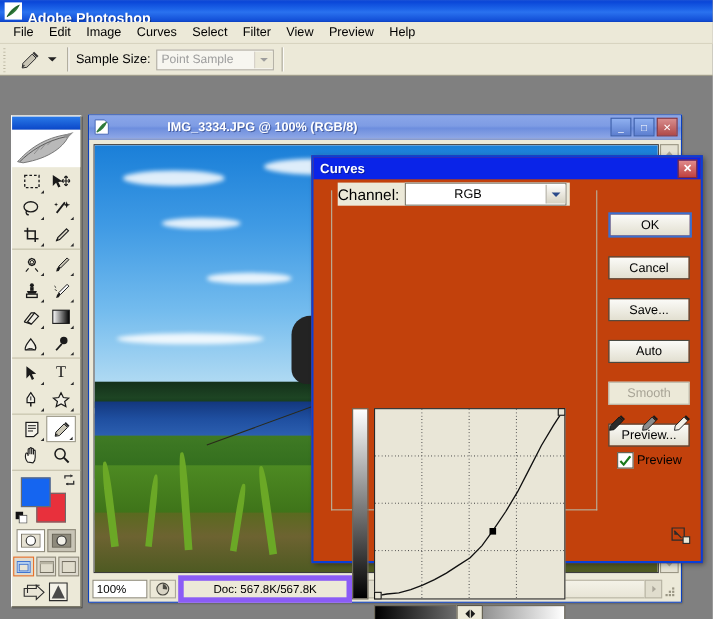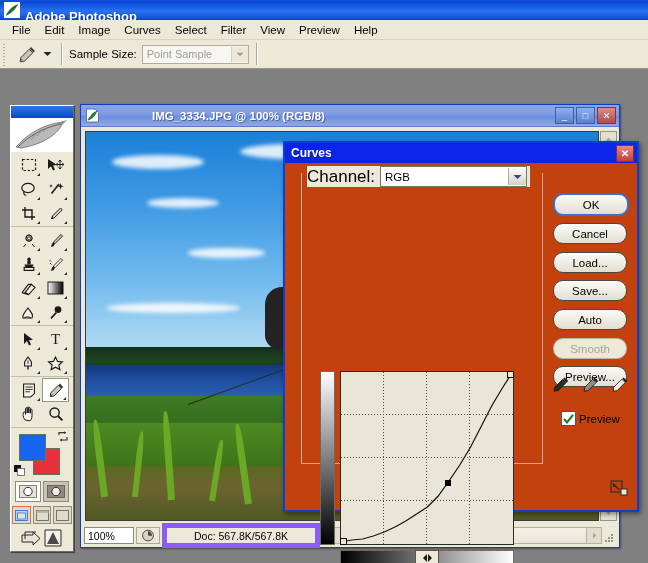--- a/index.html
+++ b/index.html
@@ -157,23 +157,23 @@
   #cv-title{color:#fff;font-weight:bold;font-size:12px;padding-left:6px;flex:1;text-shadow:1px 1px 0 rgba(0,0,0,.3);}
   #cv-close{width:16px;height:15px;margin-right:3px;border:1px solid #8c2c2c;
     background:linear-gradient(to bottom,#e08b8b,#c04040);
     display:flex;align-items:center;justify-content:center;color:#fff;font-size:10px;font-weight:bold;}
   #cv-body{position:relative;height:345px;}
 
   #cv-groupbox{position:absolute;left:16px;top:10px;width:240px;height:290px;
     border:1px solid #b8b4a0;border-top:none;}
   #cv-channel-row{position:absolute;left:22px;top:3px;display:flex;align-items:center;z-index:3;
     background:#ece9d8;padding-right:3px;}
-  #cv-channel-label{font-size:17px;margin-right:5px;}
+  #cv-channel-label{font-size:14px;margin-right:5px;}
   #cv-channel-combo{width:145px;height:19px;background:#fff;border:1px solid #7a7667;display:flex;align-items:center;}
-  #cv-channel-value{flex:1;padding-left:4px;font-size:11.5px;}
+  #cv-channel-value{flex:1;padding-left:20px;font-size:11.5px;margin-left:24px;}
   #cv-channel-arrow{width:17px;height:17px;background:linear-gradient(to bottom,#fcfcfa,#d6d2c2);
     border-left:1px solid #b0aca0;display:flex;align-items:center;justify-content:center;}
 
   #cv-vgrad{position:absolute;left:35px;top:208px;width:13px;height:172px;
     background:linear-gradient(to bottom,#ffffff,#000000);border:1px solid #6e6a5c;}
   #cv-grid{position:absolute;left:55px;top:208px;width:172px;height:172px;
     background:#e9e6d7;border:1px solid #2a2a2a;}
   .gline-v{position:absolute;top:0;bottom:0;width:1px;
     background-image:linear-gradient(to bottom,#4a4a4a 0 1px,transparent 1px 3px);
     background-size:1px 3px;}
@@ -186,23 +186,23 @@
 
   #cv-hgrad{position:absolute;left:55px;top:387px;width:172px;height:13px;
     background:linear-gradient(to right,#000000,#ffffff);border:1px solid #6e6a5c;}
   #cv-hgrad-thumb{position:absolute;left:50%;top:-1px;transform:translateX(-50%);
     width:22px;height:13px;background:#ece9d8;border:1px solid #5a5648;
     display:flex;align-items:center;justify-content:center;gap:1px;}
   .tri-l{width:0;height:0;border-top:4px solid transparent;border-bottom:4px solid transparent;border-right:4px solid #1a1a1a;}
   .tri-r{width:0;height:0;border-top:4px solid transparent;border-bottom:4px solid transparent;border-left:4px solid #1a1a1a;}
 
   #cv-buttons{position:absolute;left:268px;top:30px;width:72px;}
-  .cv-btn{width:72px;height:19px;margin-bottom:7px;
+  .cv-btn{width:72px;height:19px;margin-bottom:17px;
     background:linear-gradient(to bottom,#fbfbf8,#e2dfd0);
-    border:1px solid #4a4a42;border-radius:10px;
+    border:1px solid #4a4a42;border-radius:0;
     display:flex;align-items:center;justify-content:center;font-size:11.5px;cursor:default;}
   .cv-btn.default{border:2px solid #3a6fd0;font-weight:normal;}
   .cv-btn.disabled{color:#a8a496;border-color:#b8b4a6;background:#ece9d8;}
   .cv-btn.gap{margin-top:8px;}
   #cv-droppers{position:absolute;left:266px;top:213px;width:78px;display:flex;justify-content:space-between;}
   #cv-preview-row{position:absolute;left:276px;top:248px;display:flex;align-items:center;}
   #cv-preview-box{width:13px;height:13px;background:#fff;border:1px solid #5a5648;
     display:flex;align-items:center;justify-content:center;margin-right:3px;}
   #cv-preview-label{font-size:11.5px;}
   #cv-resize{position:absolute;right:9px;bottom:10px;}
@@ -687,21 +687,20 @@
       <div id="cv-hgrad">
         <span id="cv-hgrad-thumb">
           <span class="tri-l"></span>
           <span class="tri-r"></span>
         </span>
       </div>
 
       <div id="cv-buttons">
         <div class="cv-btn default">OK</div>
         <div class="cv-btn">Cancel</div>
-        <div class="cv-btn gap">Load...</div>
         <div class="cv-btn">Save...</div>
         <div class="cv-btn gap">Auto</div>
         <div class="cv-btn disabled gap">Smooth</div>
         <div class="cv-btn">Preview...</div>
       </div>
 
       <div id="cv-droppers">
         <span>
           <svg width="19" height="18" viewBox="0 0 19 18">
             <path d="M13.6 1.4 l3.6 3.6 -1.4 1.4 -3.6 -3.6 Z" fill="#1a1a1a"></path>

